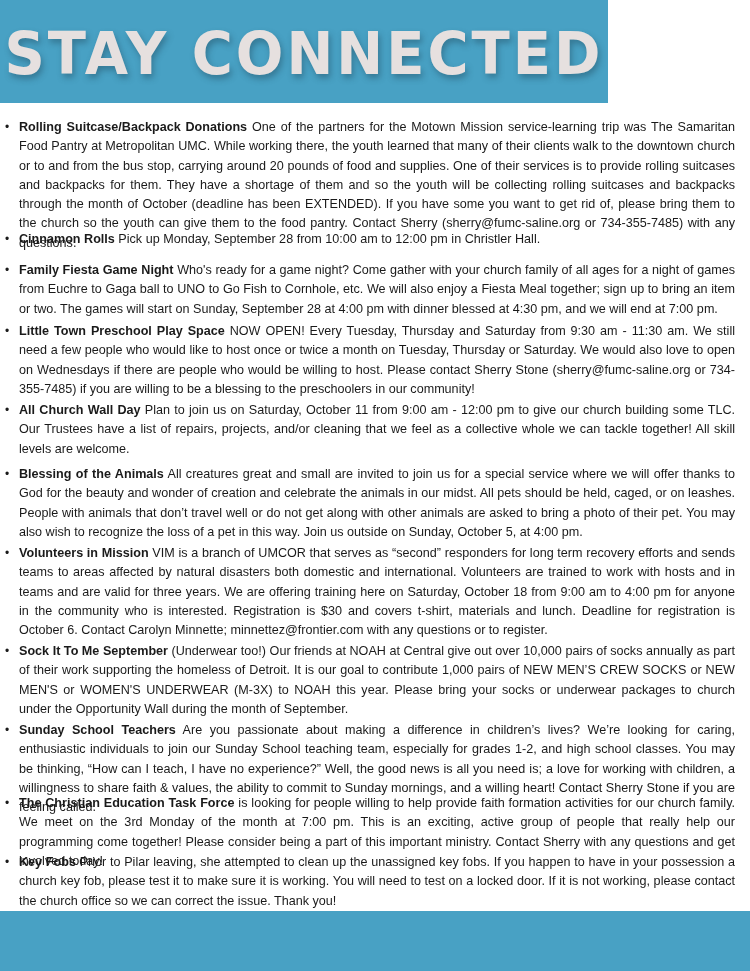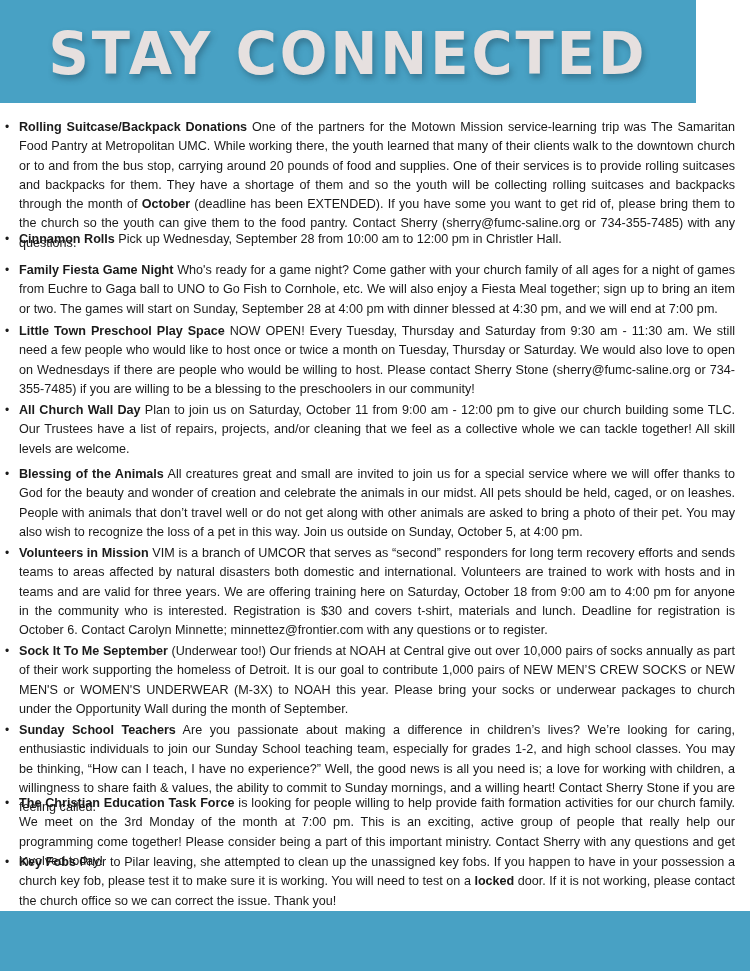--- a/index.html
+++ b/index.html
@@ -8,21 +8,21 @@
     height: 971px;
     background: #ffffff;
     font-family: "Liberation Sans", sans-serif;
     color: #1a1a1a;
     position: relative;
     overflow: hidden;
   }
   .header {
     position: absolute;
     left: 0; top: 0;
-    width: 696px; height: 103px;
+    width: 608px; height: 103px;
     background: #48a1c4;
     display: flex;
     align-items: center;
     justify-content: center;
   }
   .header-title {
     font-family: "DejaVu Sans", sans-serif;
     font-weight: bold;
     font-size: 56px;
     letter-spacing: 3px;
@@ -52,21 +52,21 @@
     font-size: 12px;
   }
   .item .text {
     display: block;
     margin-left: 19px;
     margin-right: 15px;
   }
   .item .title {
     font-weight: bold;
   }
-  .item b { font-weight: bold; }
+  .item b { font-weight: normal; }
   .footer {
     position: absolute;
     left: 0; top: 911px;
     width: 750px; height: 60px;
     background: #48a1c4;
   }
 </style>
 </head>
 <body>
 
@@ -76,21 +76,21 @@
 
 <div class="content">
 
   <div class="item" style="top:15px">
     <span class="bullet">•</span>
     <span class="text"><span class="title">Rolling Suitcase/Backpack Donations</span><span> One of the partners for the Motown Mission service-learning trip was The Samaritan Food Pantry at Metropolitan UMC. While working there, the youth learned that many of their clients walk to the downtown church or to and from the bus stop, carrying around 20 pounds of food and supplies. One of their services is to provide rolling suitcases and backpacks for them. They have a shortage of them and so the youth will be collecting rolling suitcases and backpacks through the month of </span><b>October</b><span> (deadline has been EXTENDED). If you have some you want to get rid of, please bring them to the church so the youth can give them to the food pantry. Contact Sherry (sherry@fumc-saline.org or 734-355-7485) with any questions.</span></span>
   </div>
 
   <div class="item" style="top:127px">
     <span class="bullet">•</span>
-    <span class="text"><span class="title">Cinnamon Rolls</span><span> Pick up Wednesday, September 28 from 10:00 am to 12:00 pm in Christler Hall.</span></span>
+    <span class="text"><span class="title">Cinnamon Rolls</span><span> Pick up Monday, September 28 from 10:00 am to 12:00 pm in Christler Hall.</span></span>
   </div>
 
   <div class="item" style="top:158px">
     <span class="bullet">•</span>
     <span class="text"><span class="title">Family Fiesta Game Night</span><span> Who's ready for a game night? Come gather with your church family of all ages for a night of games from Euchre to Gaga ball to UNO to Go Fish to Cornhole, etc. We will also enjoy a Fiesta Meal together; sign up to bring an item or two. The games will start on Sunday, September 28 at 4:00 pm with dinner blessed at 4:30 pm, and we will end at 7:00 pm.</span></span>
   </div>
 
   <div class="item" style="top:219px">
     <span class="bullet">•</span>
     <span class="text"><span class="title">Little Town Preschool Play Space</span><span> NOW OPEN! Every Tuesday, Thursday and Saturday from 9:30 am - 11:30 am.  We still need a few people who would like to host once or twice a month on Tuesday, Thursday or Saturday. We would also love to open on Wednesdays if there are people who would be willing to host. Please contact Sherry Stone (sherry@fumc-saline.org or 734-355-7485) if you are willing to be a blessing to the preschoolers in our community!</span></span>

